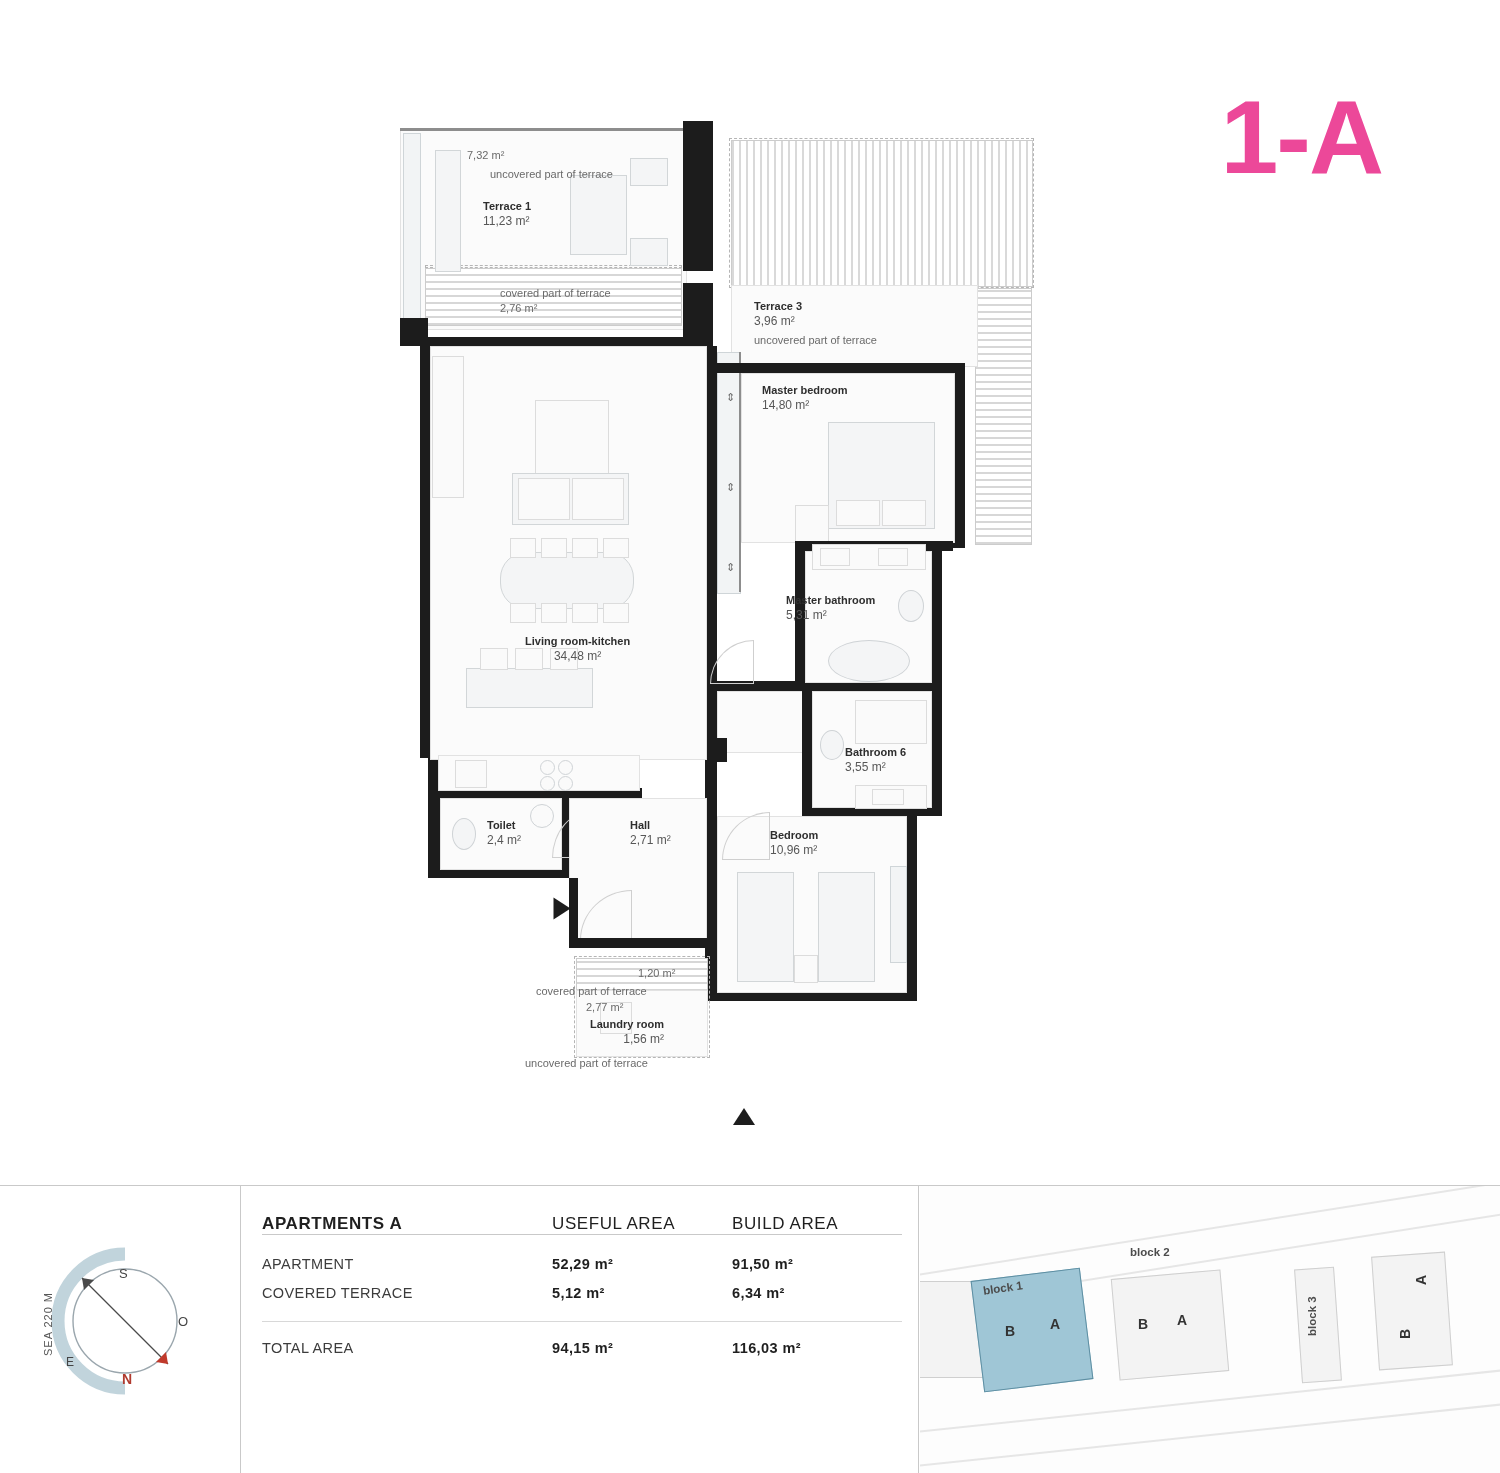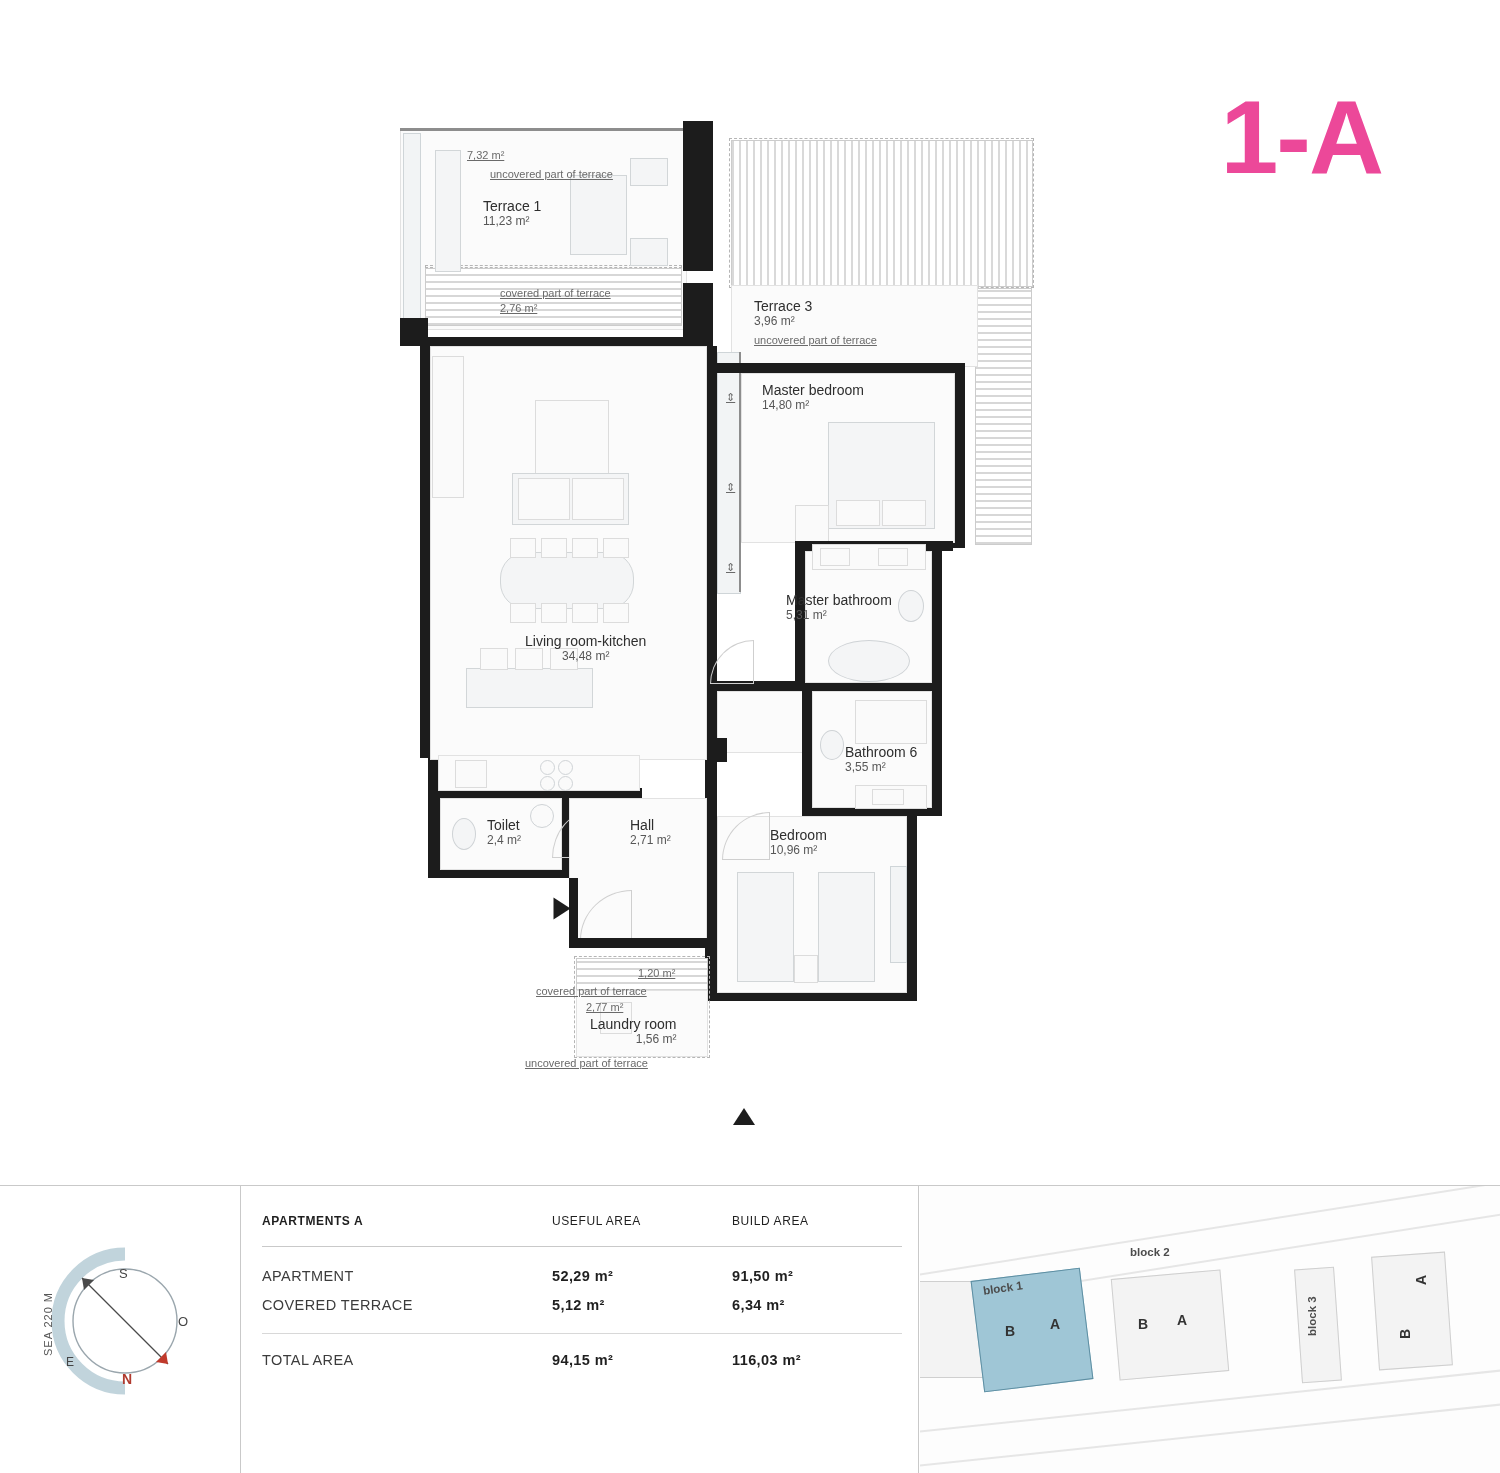--- a/index.html
+++ b/index.html
@@ -31,35 +31,35 @@
     position:absolute;
     background:repeating-linear-gradient(0deg,#d7d7d7 0 2px,#ffffff 2px 7px);
     border:1px solid #cccccc;
   }
   .dash{position:absolute;border:1px dashed #b5b5b5;}
   .furn{position:absolute;background:#f4f5f6;border:1px solid #d2d6d8;}
   .furn-l{position:absolute;background:#fafafa;border:1px solid #dcdcdc;}
   .oval{position:absolute;background:#f4f5f6;border:1px solid #cfd3d6;border-radius:50%;}
   .circ{position:absolute;border:1px solid #cfd3d6;border-radius:50%;background:#fafafa;}
   .label{position:absolute;font-size:12.5px;line-height:15px;color:#4a4a4a;white-space:nowrap;}
-  .label b{font-size:14px;font-weight:400;color:#2e2e2e;display:block;}
+  .label b{font-size:11px;font-weight:700;color:#2e2e2e;display:block;}
   .label .sq{color:#575757;font-size:12px;}
-  .label.small{font-size:11px;color:#6a6a6a;text-decoration:underline;}
+  .label.small{font-size:11px;color:#6a6a6a;}
   .arrow-n{
     position:absolute;width:0;height:0;
     border-left:11px solid transparent;border-right:11px solid transparent;
     border-bottom:17px solid #1d1d1d;
   }
   .door-arc{position:absolute;border:1px solid #cfcfcf;border-radius:100% 0 0 0;}
   
   .legend{position:absolute;left:0;top:1185px;width:1500px;height:288px;border-top:1px solid #c9c9c9;border-bottom:1px solid #c9c9c9;}
   .legend .vline{position:absolute;top:0;bottom:0;width:1px;background:#c9c9c9;}
   .compass{position:absolute;left:30px;top:40px;width:190px;height:190px;}
   .tbl{position:absolute;left:262px;top:28px;width:640px;}
-  .tbl .hdr{display:flex;font-size:12px;letter-spacing:.6px;color:#1f1f1f;padding-bottom:18px;border-bottom:1px solid #c9c9c9;}
+  .tbl .hdr{display:flex;font-size:17px;letter-spacing:.6px;color:#1f1f1f;padding-bottom:0;border-bottom:1px solid #c9c9c9;}
   .tbl .hdr .c1{width:290px;font-weight:700;}
   .tbl .hdr .c2{width:180px;font-weight:400;}
   .tbl .hdr .c3{width:170px;font-weight:400;}
   .tbl .row{display:flex;font-size:14.5px;padding:7px 0 6px 0;letter-spacing:.4px;}
   .tbl .row .c1{width:290px;color:#3c3c3c;}
   .tbl .row .c2{width:180px;font-weight:700;color:#1f1f1f;}
   .tbl .row .c3{width:170px;font-weight:700;color:#1f1f1f;}
   .tbl .rows-top{padding-top:14px;}
   .tbl .total{border-top:1px solid #d8d8d8;margin-top:14px;padding-top:18px;}
   .sitemap{position:absolute;left:920px;top:0;width:580px;height:288px;overflow:hidden;background:#fdfdfd;}

